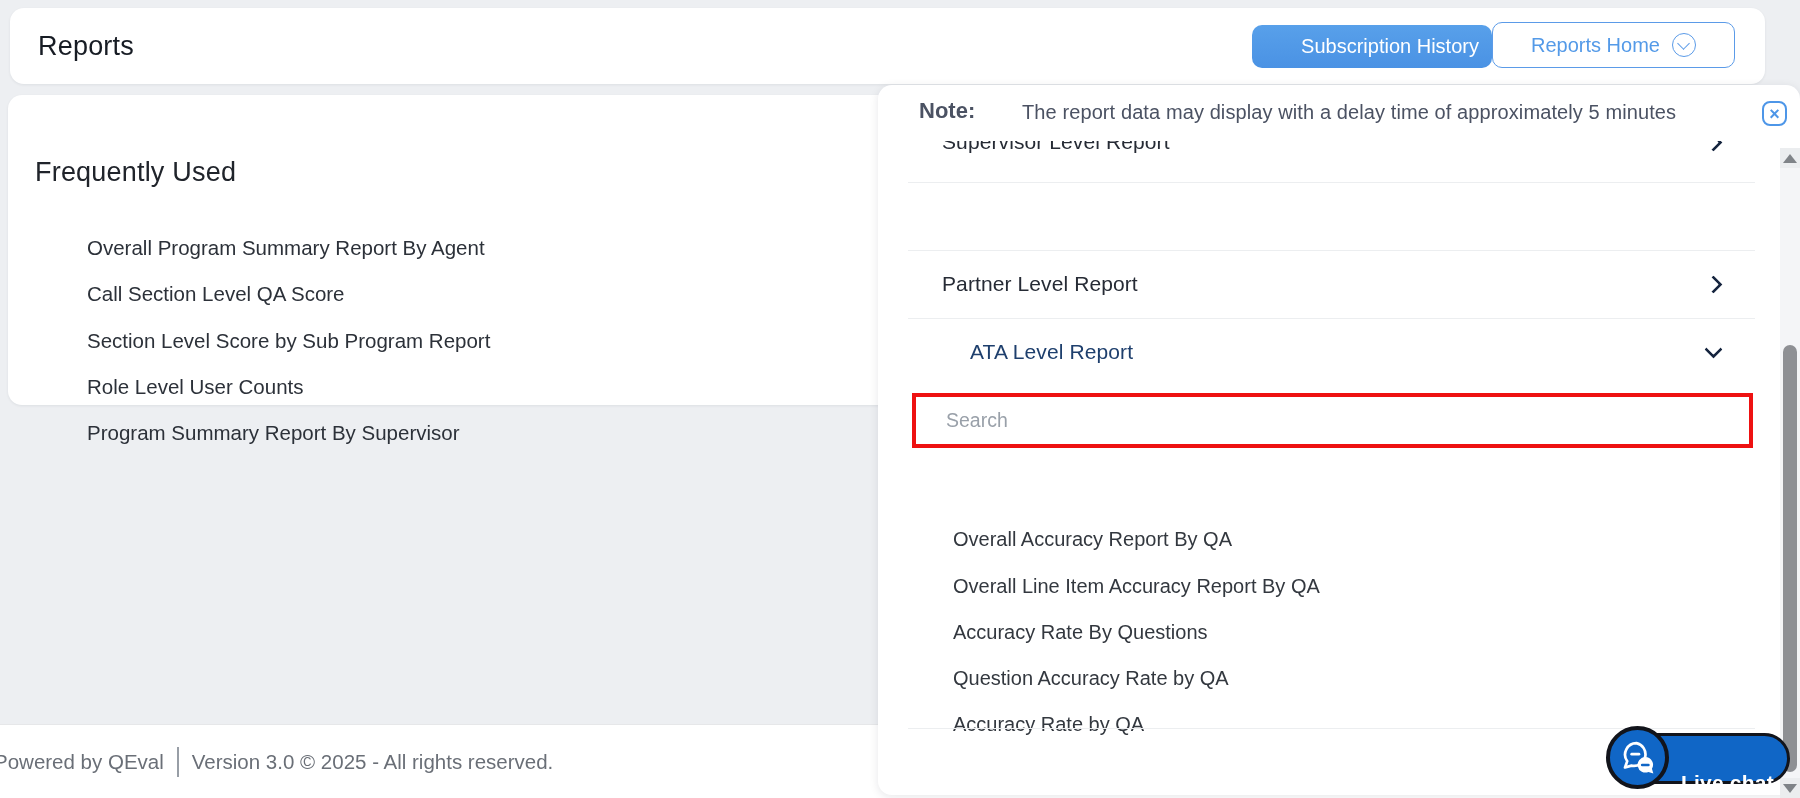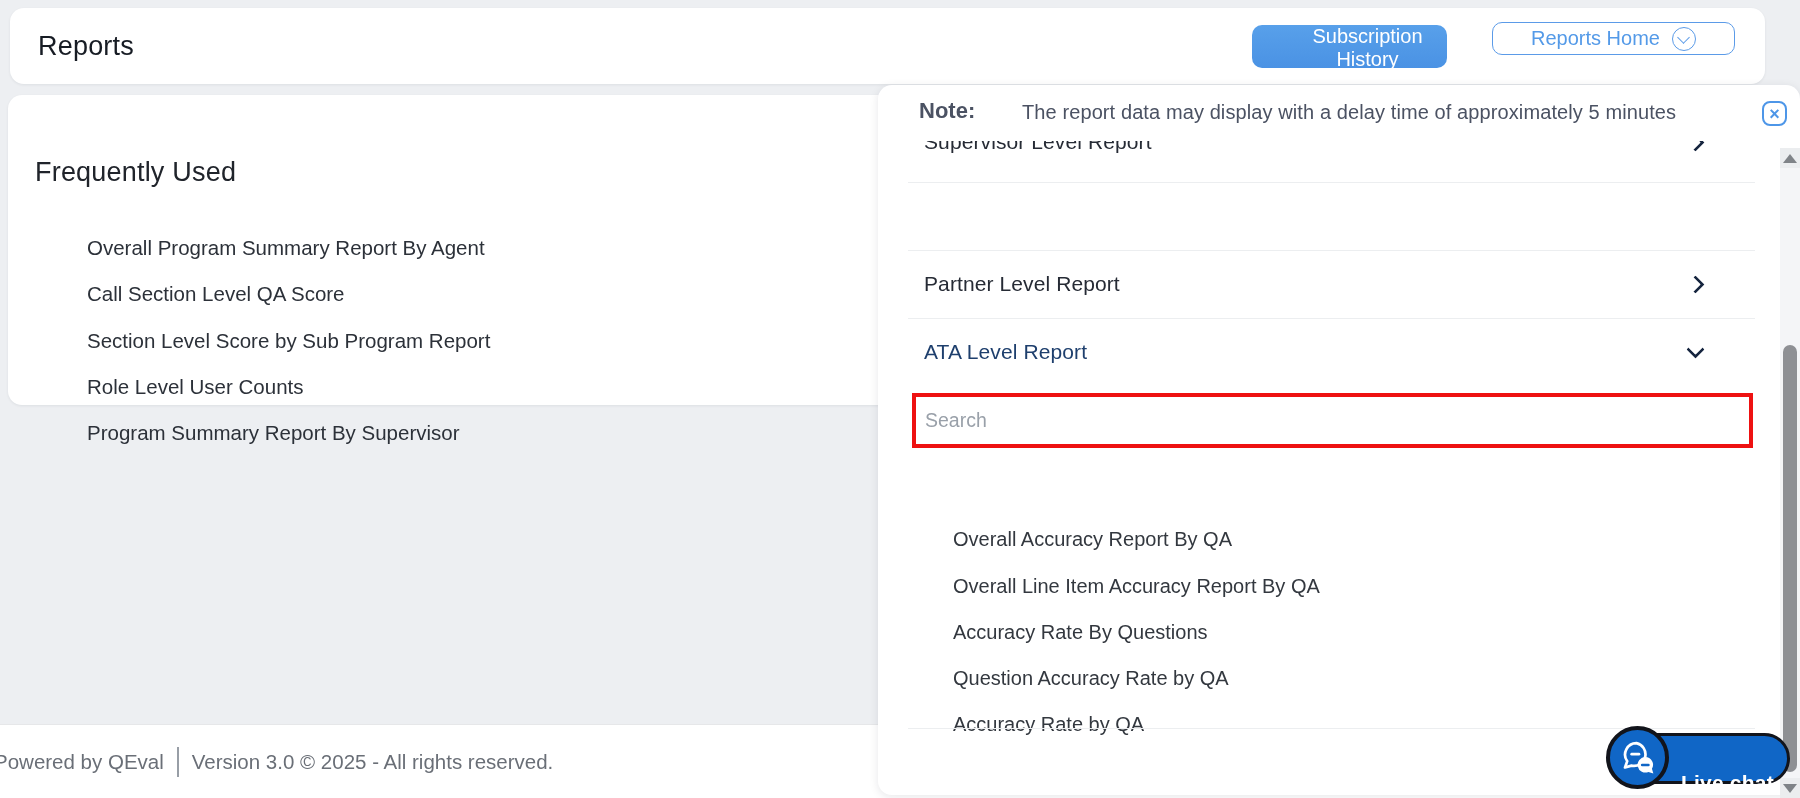--- a/index.html
+++ b/index.html
@@ -14,27 +14,27 @@
   .header-card {
     position:absolute; left:10px; top:8px; width:1755px; height:76px;
     background:#fff; border-radius:14px;
     box-shadow:0 1px 3px rgba(16,24,40,.07);
   }
   .page-title {
     position:absolute; left:28px; top:50%; transform:translateY(-50%);
     font-size:27px; color:#171c24; letter-spacing:.2px;
   }
   .btn-primary {
-    position:absolute; left:1242px; top:17px; width:195px; height:43px;
+    position:absolute; left:1242px; top:17px; width:240px; height:43px;
     background:linear-gradient(#58a0ea,#4a92e4);
     border:none; border-radius:10px; color:#fff;
     font-size:20px; font-weight:500; font-family:inherit; cursor:pointer;padding-left:36px;
   }
   .btn-outline {
-    position:absolute; left:1482px; top:14px; width:243px; height:33px;
+    position:absolute; left:1482px; top:14px; width:243px; height:46px;
     background:#fff; border:1.6px solid #5b9be8; border-radius:10px;
     color:#549ae8; font-size:20px; font-weight:500; font-family:inherit;
     display:flex; align-items:center; justify-content:center; gap:12px; cursor:pointer;
   }
   .circ-chev {
     width:24px; height:24px; border:1.8px solid #5b9be8; border-radius:50%;
     position:relative; flex:0 0 auto;
   }
   .circ-chev::after {
     content:""; position:absolute; left:6.5px; top:5px;
@@ -83,44 +83,44 @@
     position:absolute; left:884px; top:16px; width:25px; height:25px;
     background:#fff; border:2px solid #4d96e8; border-radius:8px;
     color:#4d96e8; font-size:18px; font-weight:bold; line-height:20px;
     text-align:center; cursor:pointer; padding:0; font-family:inherit;
   }
   .panel-scroll {
     position:absolute; left:0; top:56px; right:0; bottom:0;
     overflow:hidden; border-radius:0 0 14px 14px;
   }
   .cat-row {
-    position:absolute; left:46px; width:778px; height:68px;
+    position:absolute; left:64px; width:778px; height:68px;
     display:flex; align-items:center; justify-content:space-between;
     cursor:pointer;
   }
   .cat-label { font-size:21px; color:#262b35; letter-spacing:.1px; }
-  .cat-label.active { color:#1e3f6d; }
+  .cat-label.active { color:#1e3f6d;margin-left:28px; }
   .divider {
     position:absolute; left:30px; width:847px; height:0;
     border-top:1px solid #eceef0;
   }
   .chev {
     width:13px; height:13px;
     border-top:3.2px solid #16253f; border-right:3.2px solid #16253f;
     border-radius:1px; flex:0 0 auto;
   }
   .chev.right { transform:rotate(45deg); }
   .chev.down  { transform:rotate(135deg); margin-top:-6px; }
   .search-wrap {
     position:absolute; left:34px; top:252px; width:841px; height:55px;
     border:4px solid #ee1111; background:#fff;
   }
   .search-input {
     width:100%; height:100%; border:none; outline:none;
-    padding-left:9px; font-size:19.5px; font-family:inherit; color:#333;
+    padding-left:30px; font-size:19.5px; font-family:inherit; color:#333;
   }
   .search-input::placeholder { color:#99a0a9; opacity:1; }
   .sub-item {
     position:absolute; left:75px; height:24px; line-height:24px;
     font-size:20px; color:#33383f; cursor:pointer; white-space:nowrap;margin-top:42px;
   }
   
   .scrollbar {
     position:absolute; left:1780px; top:148px; width:20px; height:650px;
     background:#f4f5f7; z-index:4;

